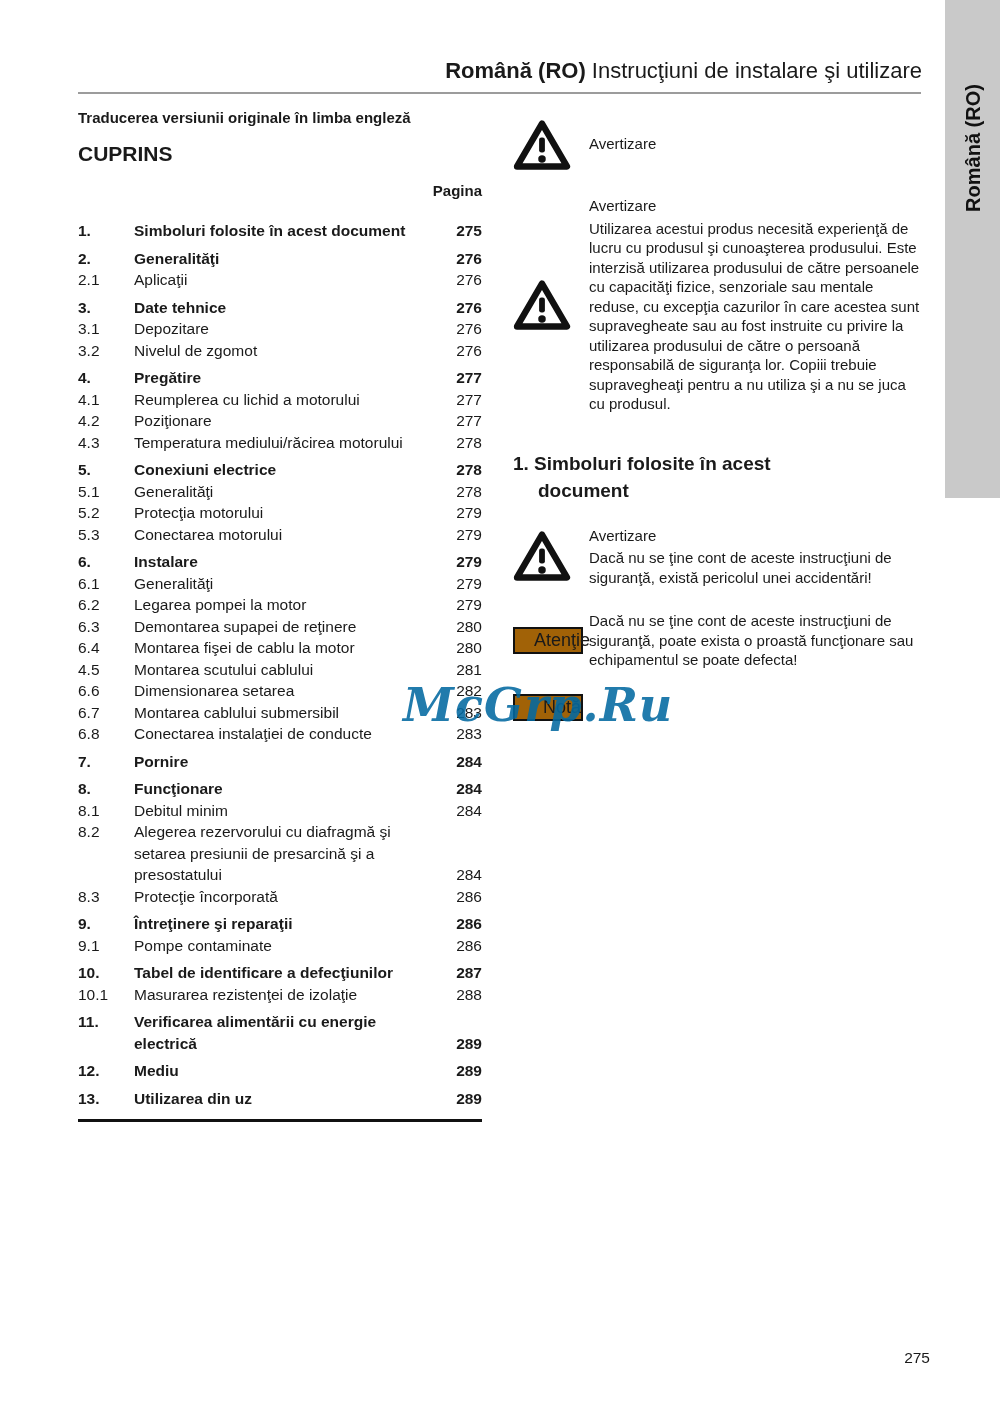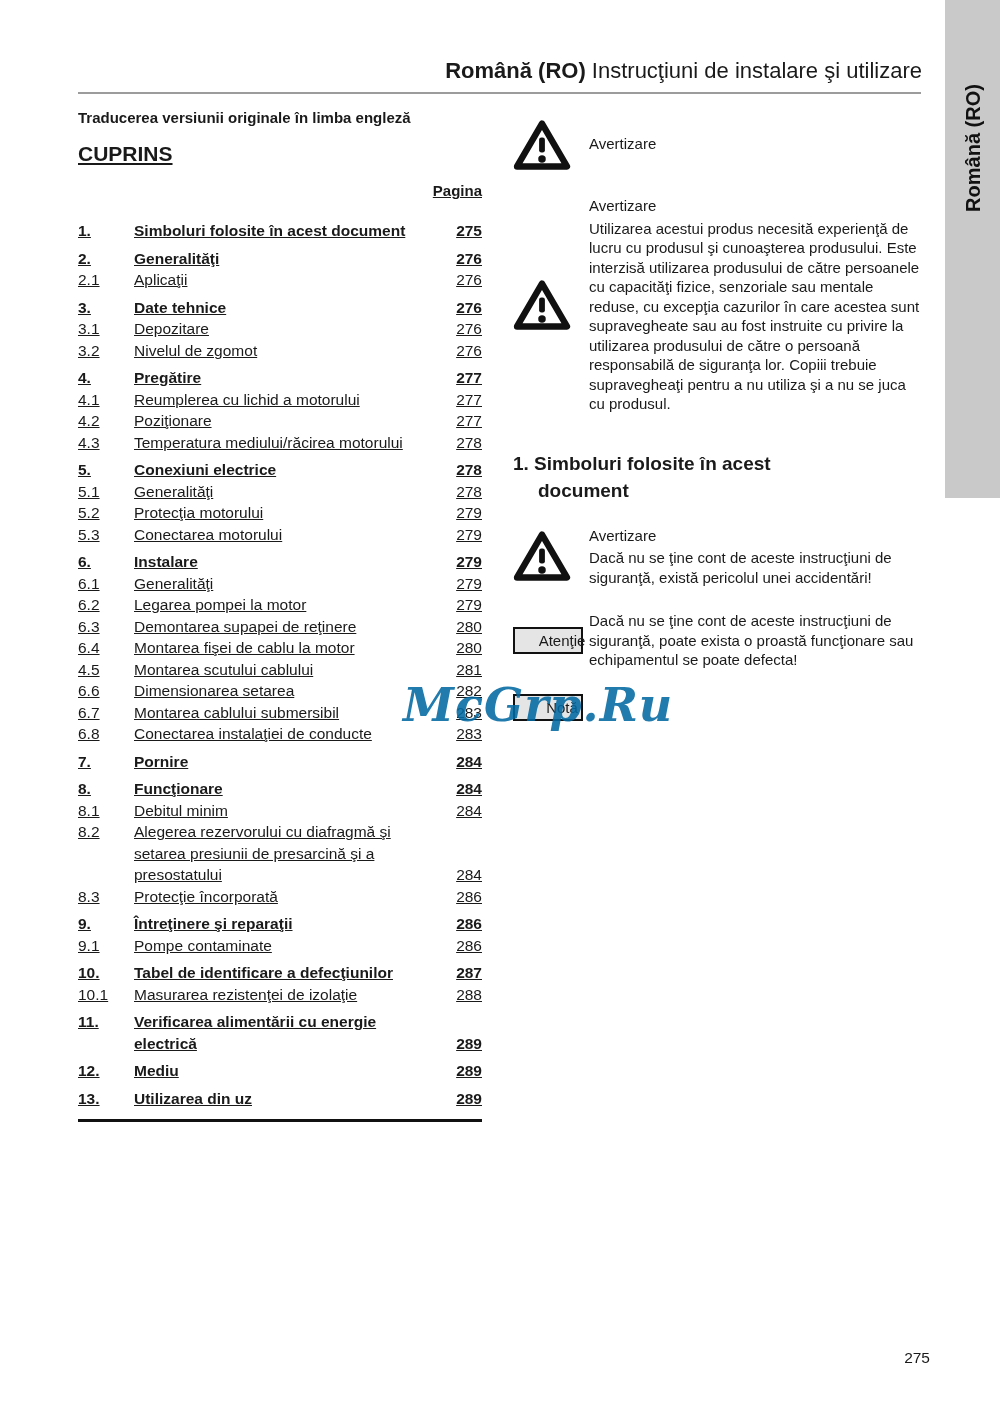--- a/index.html
+++ b/index.html
@@ -11,21 +11,21 @@
     font-family:"Liberation Sans", sans-serif;
     overflow:hidden;
   }
   
   .doc-header { position:absolute; left:78px; top:58px; width:844px; font-size:22px; white-space:nowrap;text-align:right; }
   .doc-header .hb { font-weight:bold; }
   .header-rule { position:absolute; left:78px; top:92px; width:843px; height:2px; background:#9c9c9c; }
   .subtitle { position:absolute; left:78px; top:109px; font-size:15px; font-weight:bold; }
 
   
-  .left-col { position:absolute; left:78px; top:142px; width:404px;text-decoration:underline; }
+  .left-col { position:absolute; left:78px; top:142px; width:404px; }
   .toc-heading { font-size:21px; font-weight:bold; margin-bottom:16px; }
   .pagina { text-align:right; font-size:15px; font-weight:bold; margin-bottom:21px; }
   .toc-row { display:flex; font-size:15.5px; line-height:21.5px; }
   .toc-row.section { font-weight:bold; margin-top:6px; }
   .toc-num { flex:0 0 56px; align-self:flex-start; }
   .toc-title { flex:1 1 auto; }
   .toc-page { flex:0 0 44px; text-align:right; align-self:flex-end; }
   .toc-rule { border-top:3px solid #111; margin-top:10px; width:404px; }
 
   
@@ -34,24 +34,24 @@
   .icon-col { flex:0 0 76px; display:flex; justify-content:flex-start; }
   .wtext { flex:1 1 auto; font-size:15px; line-height:19.5px; max-width:332px; }
   .wlabel { margin-bottom:3px; }
   .warn-svg { width:58px; height:54px; }
   .section1-heading {
     font-size:19px; font-weight:bold; line-height:27px;
     margin:36px 0 22px 0; width:336px;
     padding-left:25px; text-indent:-25px;
   }
   .labelbox {
-    border:2px solid #111; background:#e5e5e5;
+    border:2px solid #111; background:#a16207;
     width:70px; height:27px;
     display:flex; align-items:center; justify-content:center;
-    font-size:15px;
+    font-size:18px;
     padding-left:28px;
   }
   
   .sidebar-tab { position:absolute; left:945px; top:0; width:55px; height:498px; background:#c9c9c9; }
   .sidebar-tab span {
     position:absolute; left:50%; top:148px;
     transform:translate(-50%,-50%) rotate(-90deg);
     white-space:nowrap; font-size:20px; font-weight:bold; color:#111;
   }
   

